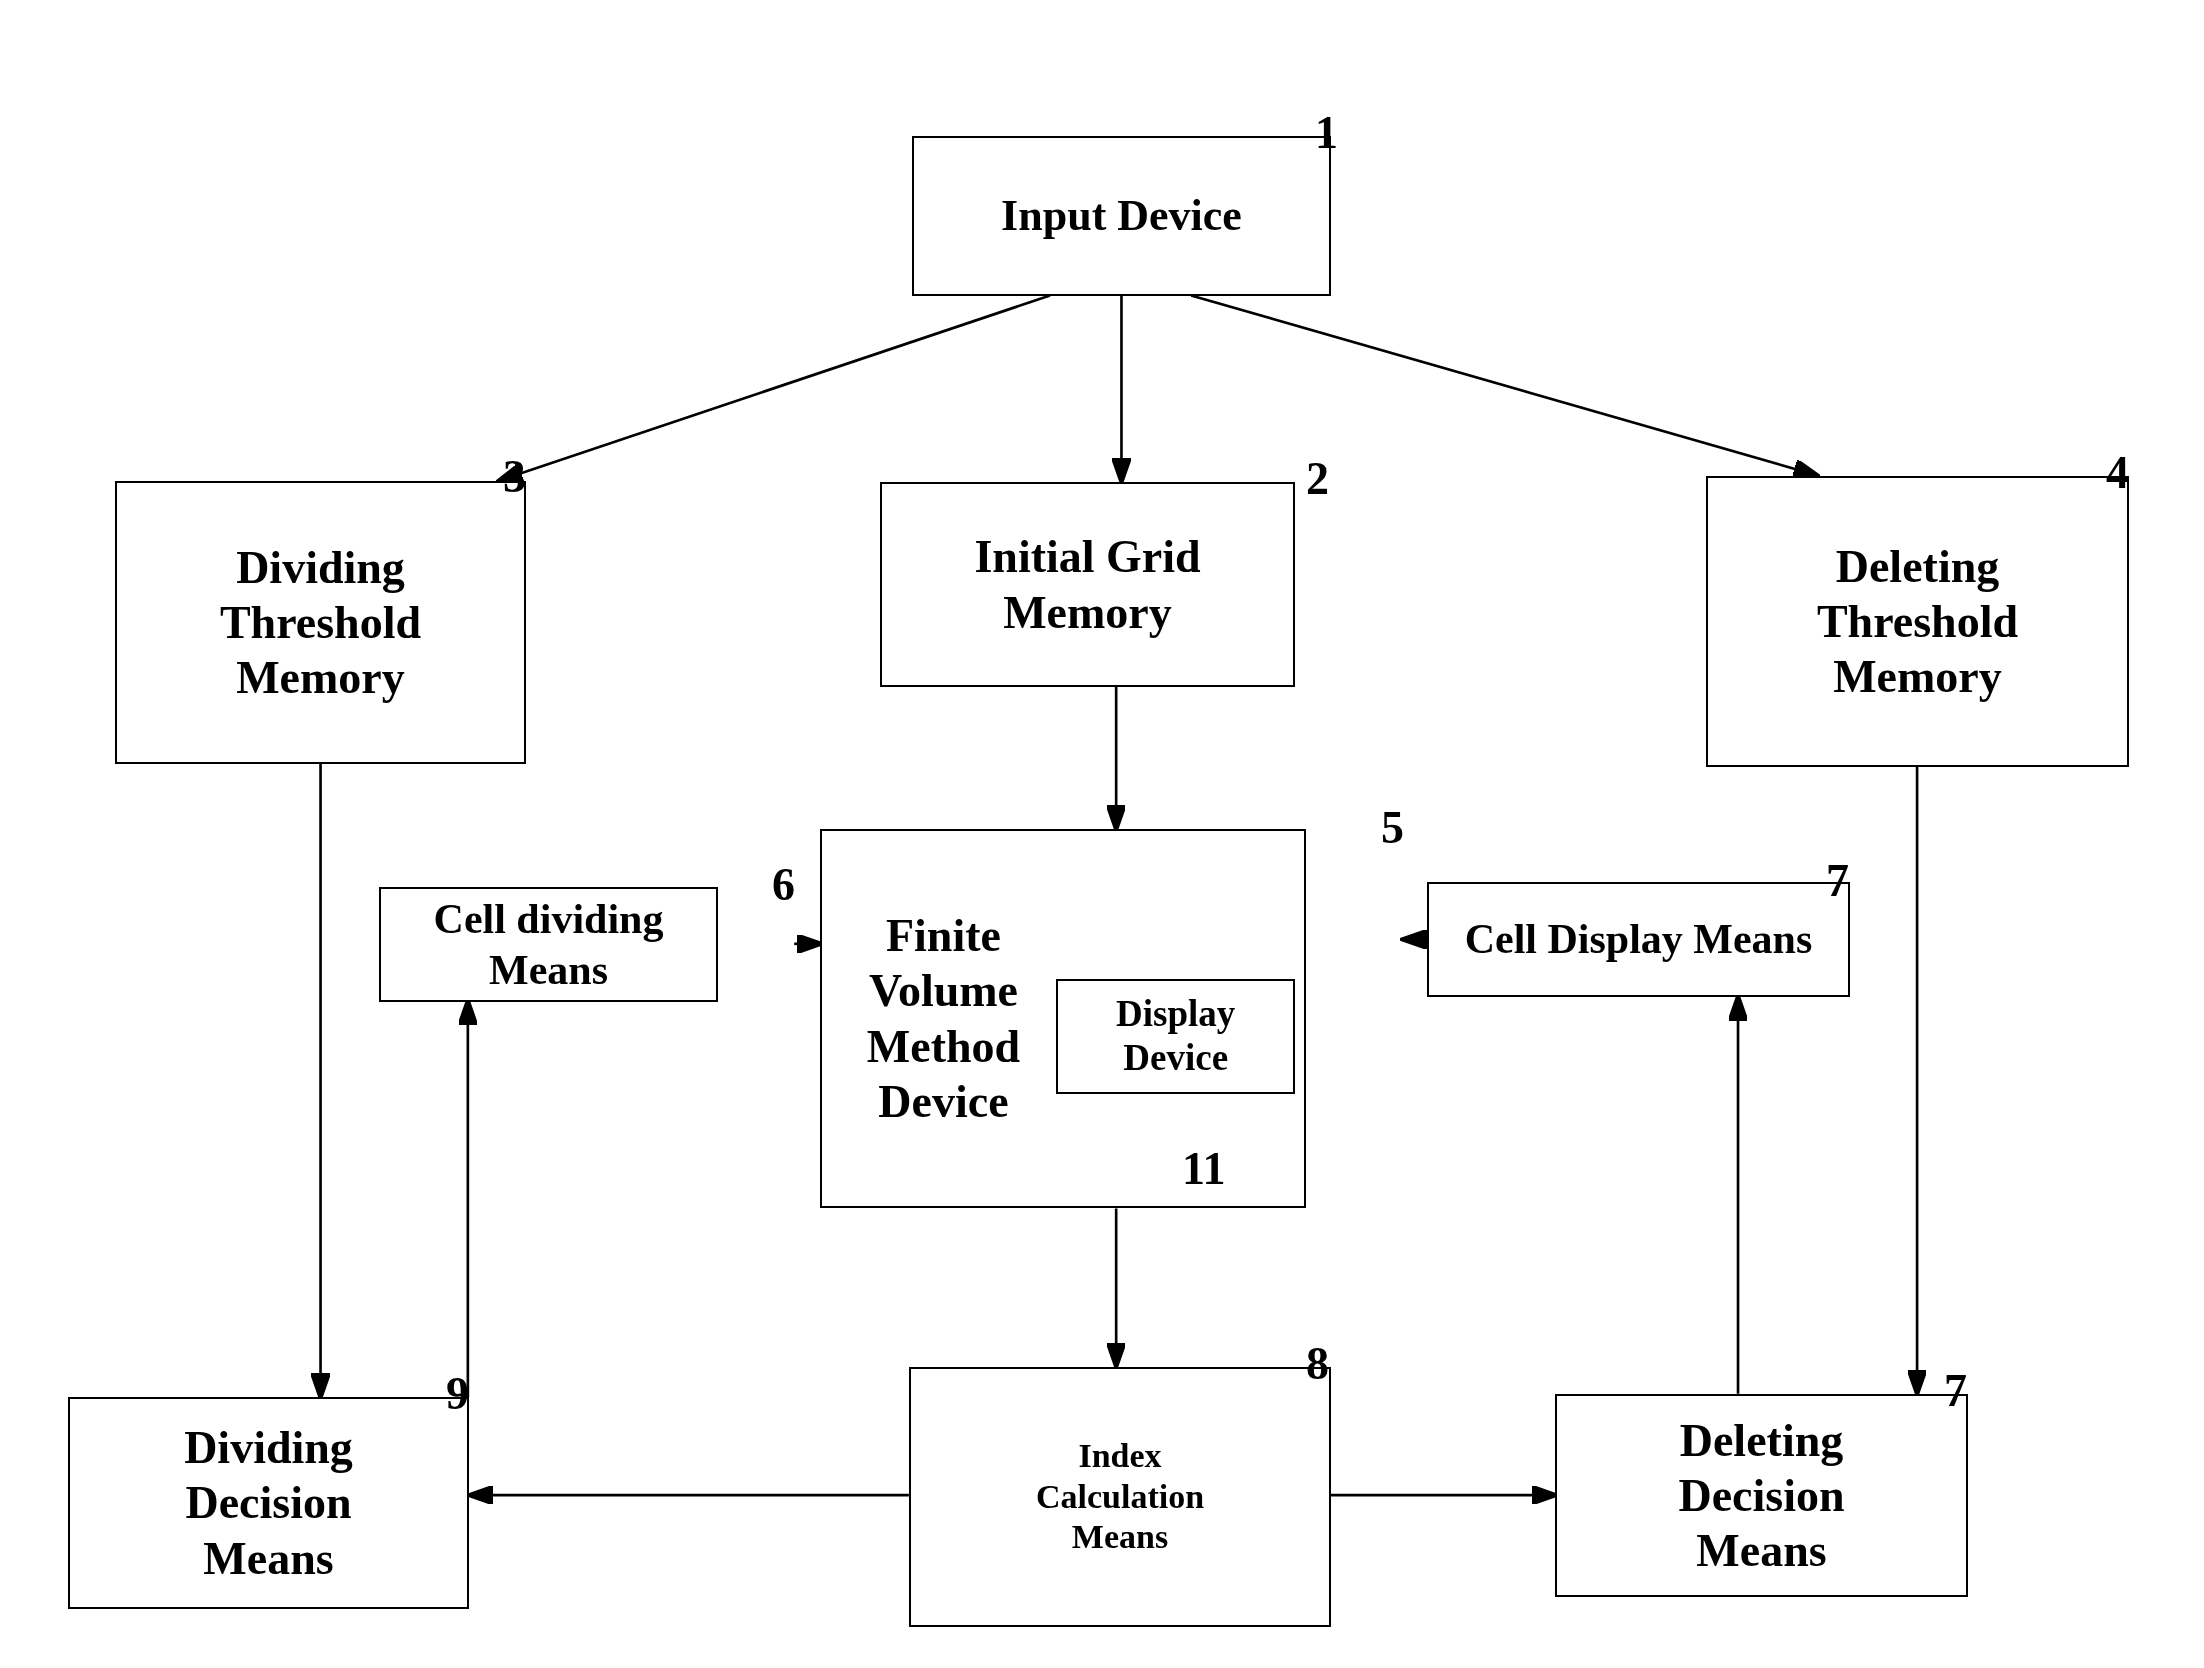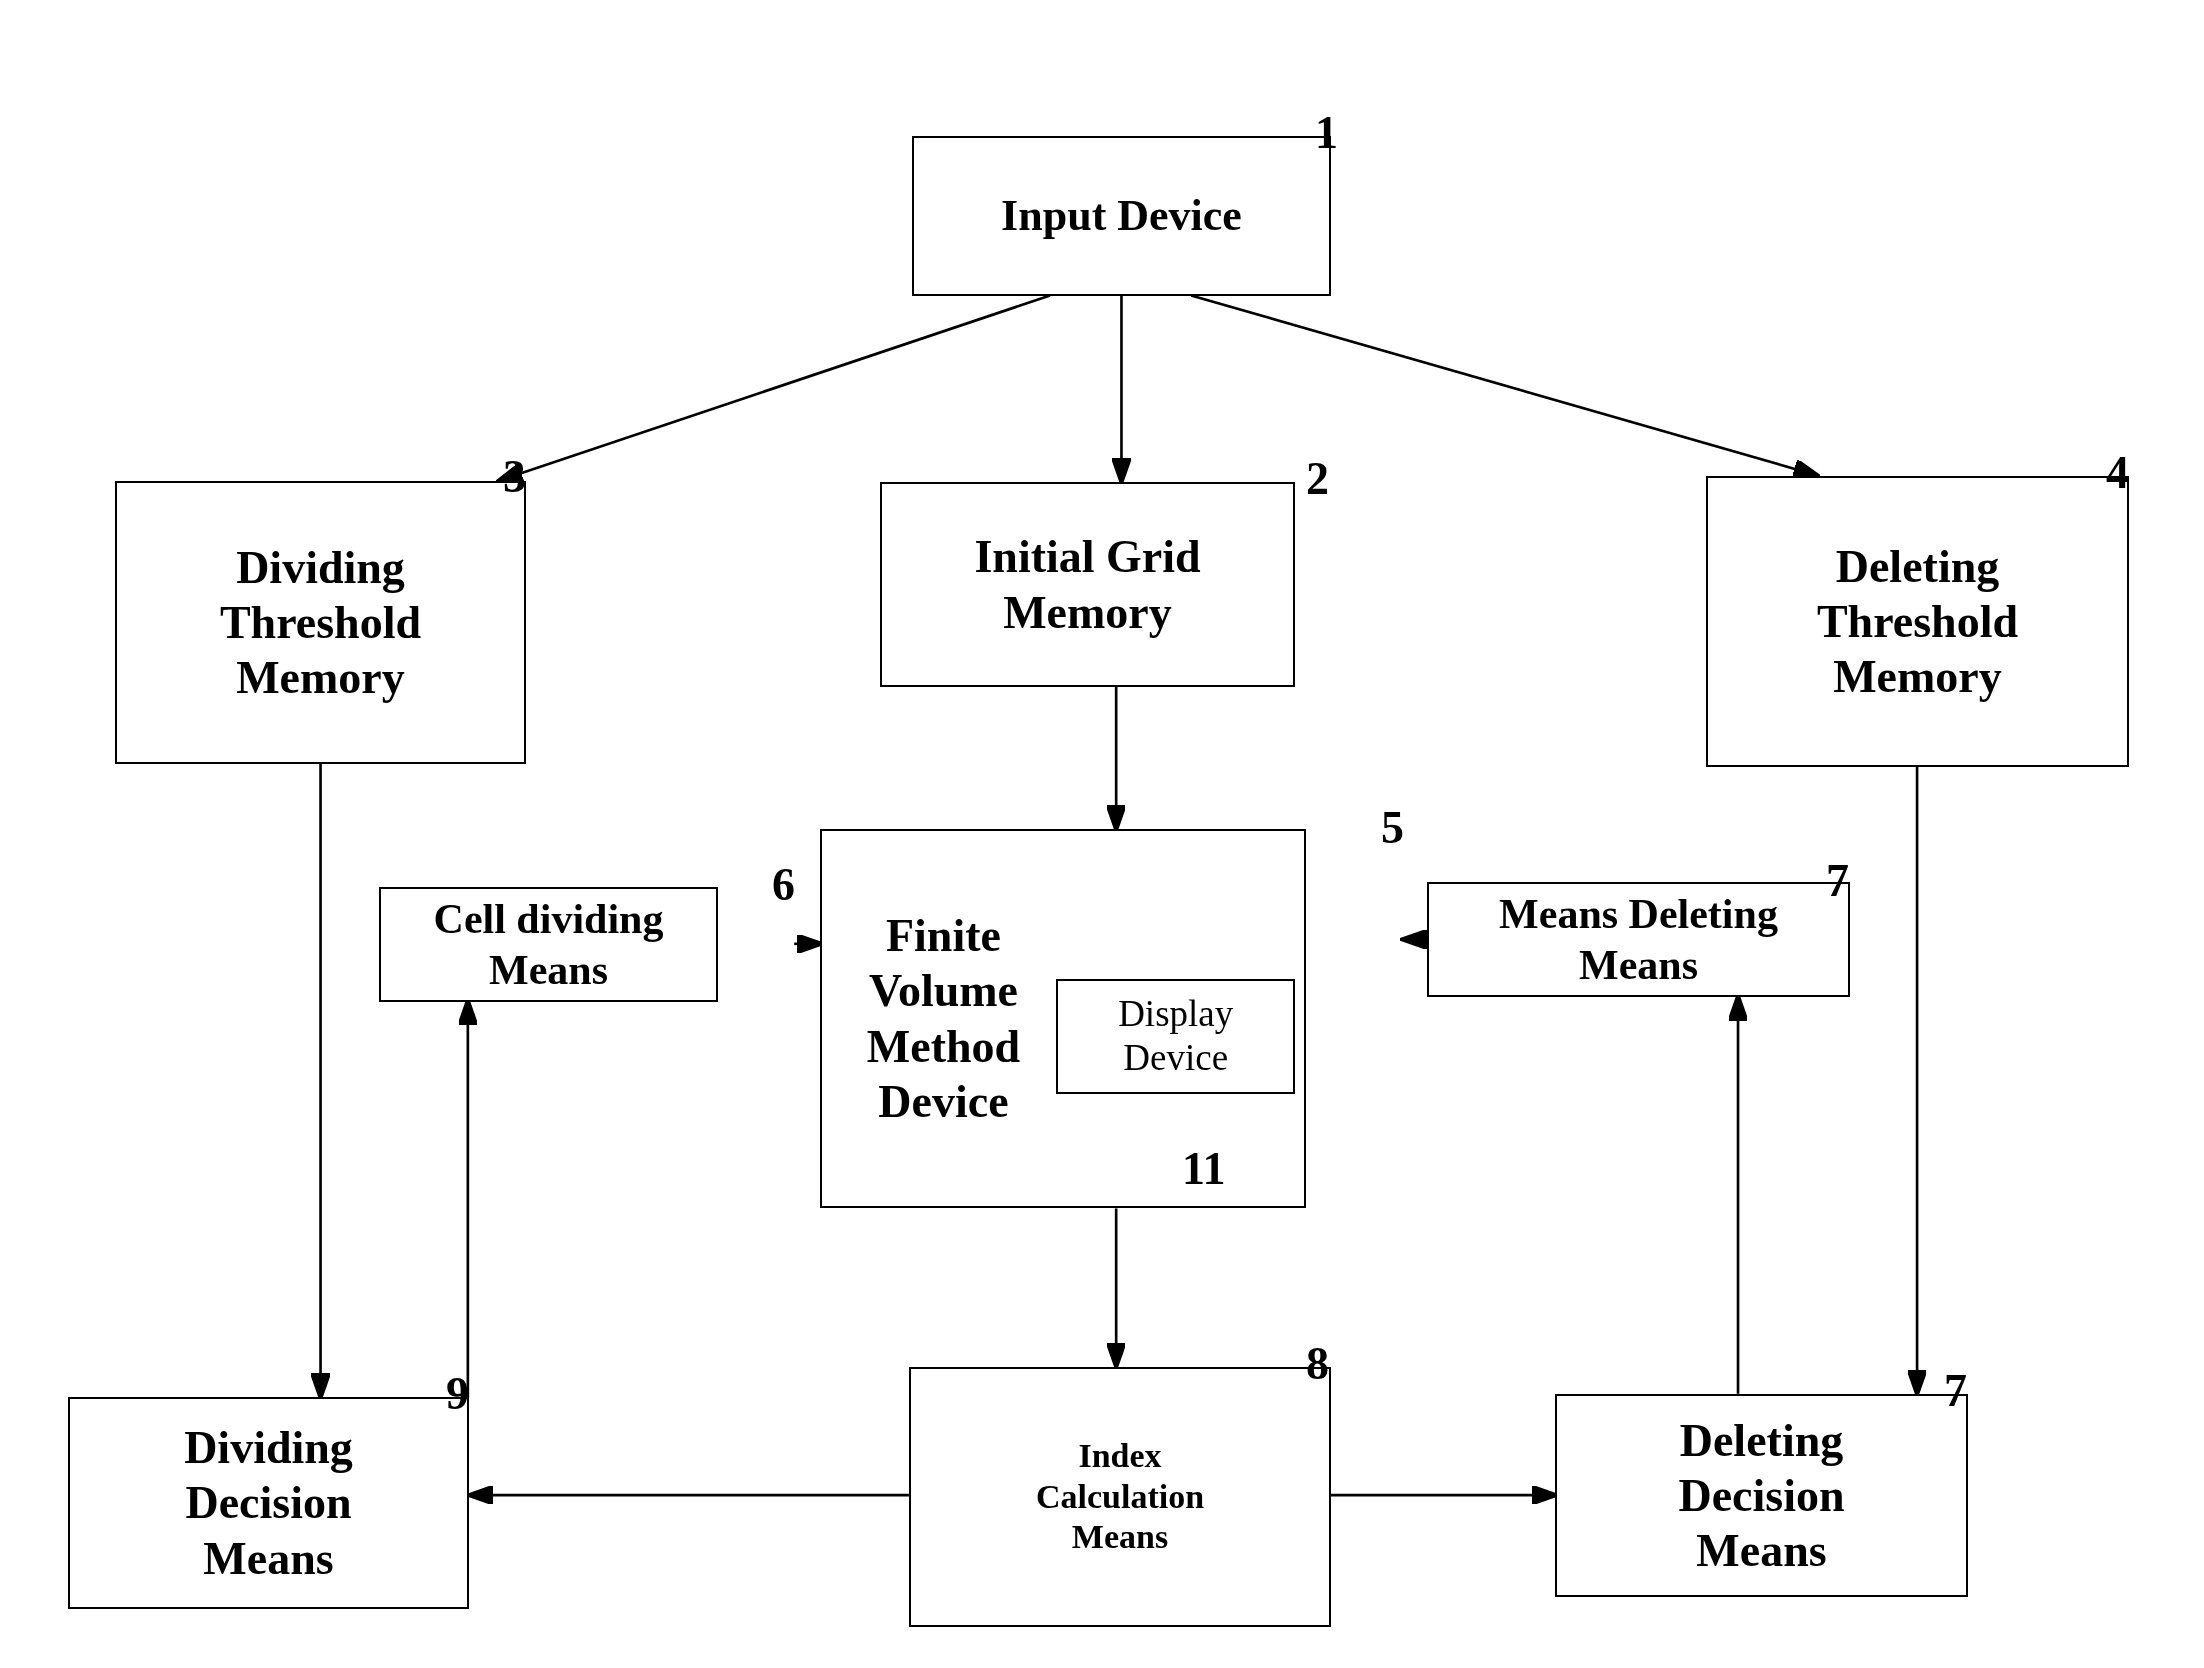--- a/index.html
+++ b/index.html
@@ -35,21 +35,21 @@
 
     .box-inner {
       position: absolute;
       border: 2.6px solid #000;
       background: #fff;
       display: flex;
       align-items: center;
       justify-content: center;
       text-align: center;
       font-size: 39px;
-      font-weight: normal;
+      font-weight: bold;
       line-height: 1.2;
       padding: 19px;
     }
 
     .label-num {
       position: absolute;
       font-size: 46px;
       font-weight: bold;
       font-family: 'Times New Roman', Times, serif;
     }
@@ -145,21 +145,21 @@
   </div>
   <span class="label-num" style="left:1381px; top:801px;">5</span>
   <span class="label-num" style="left:1138px; top:1142px;margin-left:44px;">11</span>
 
   <div class="box" style="left:379px; top:887px; width:339px; height:115px; font-size:42px;">
     <span>Cell dividing Means</span>
   </div>
   <span class="label-num" style="left:772px; top:858px;">6</span>
 
   <div class="box" style="left:1427px; top:882px; width:423px; height:115px; font-size:42px;">
-    <span>Means Deleting Means</span>
+    <span>Cell Display Means</span>
   </div>
   <span class="label-num" style="left:1826px; top:854px;">7</span>
 
   <div class="box" style="left:909px; top:1367px; width:422px; height:260px; font-size:34px;">
     <span>Index<br>Calculation<br>Means</span>
   </div>
   <span class="label-num" style="left:1306px; top:1337px;">8</span>
 
   <div class="box" style="left:68px; top:1397px; width:401px; height:212px; font-size:46px;">
     <span>Dividing<br>Decision<br>Means</span>

